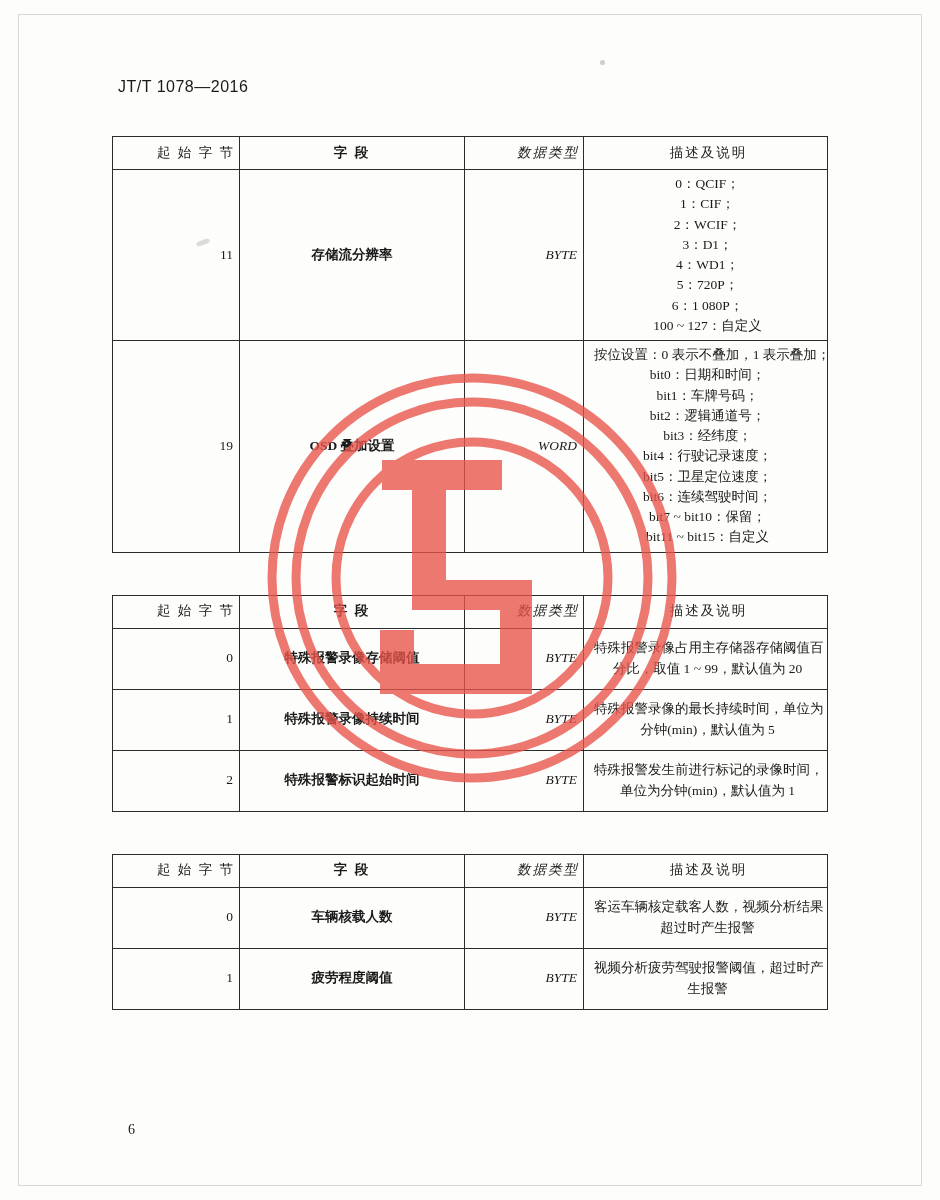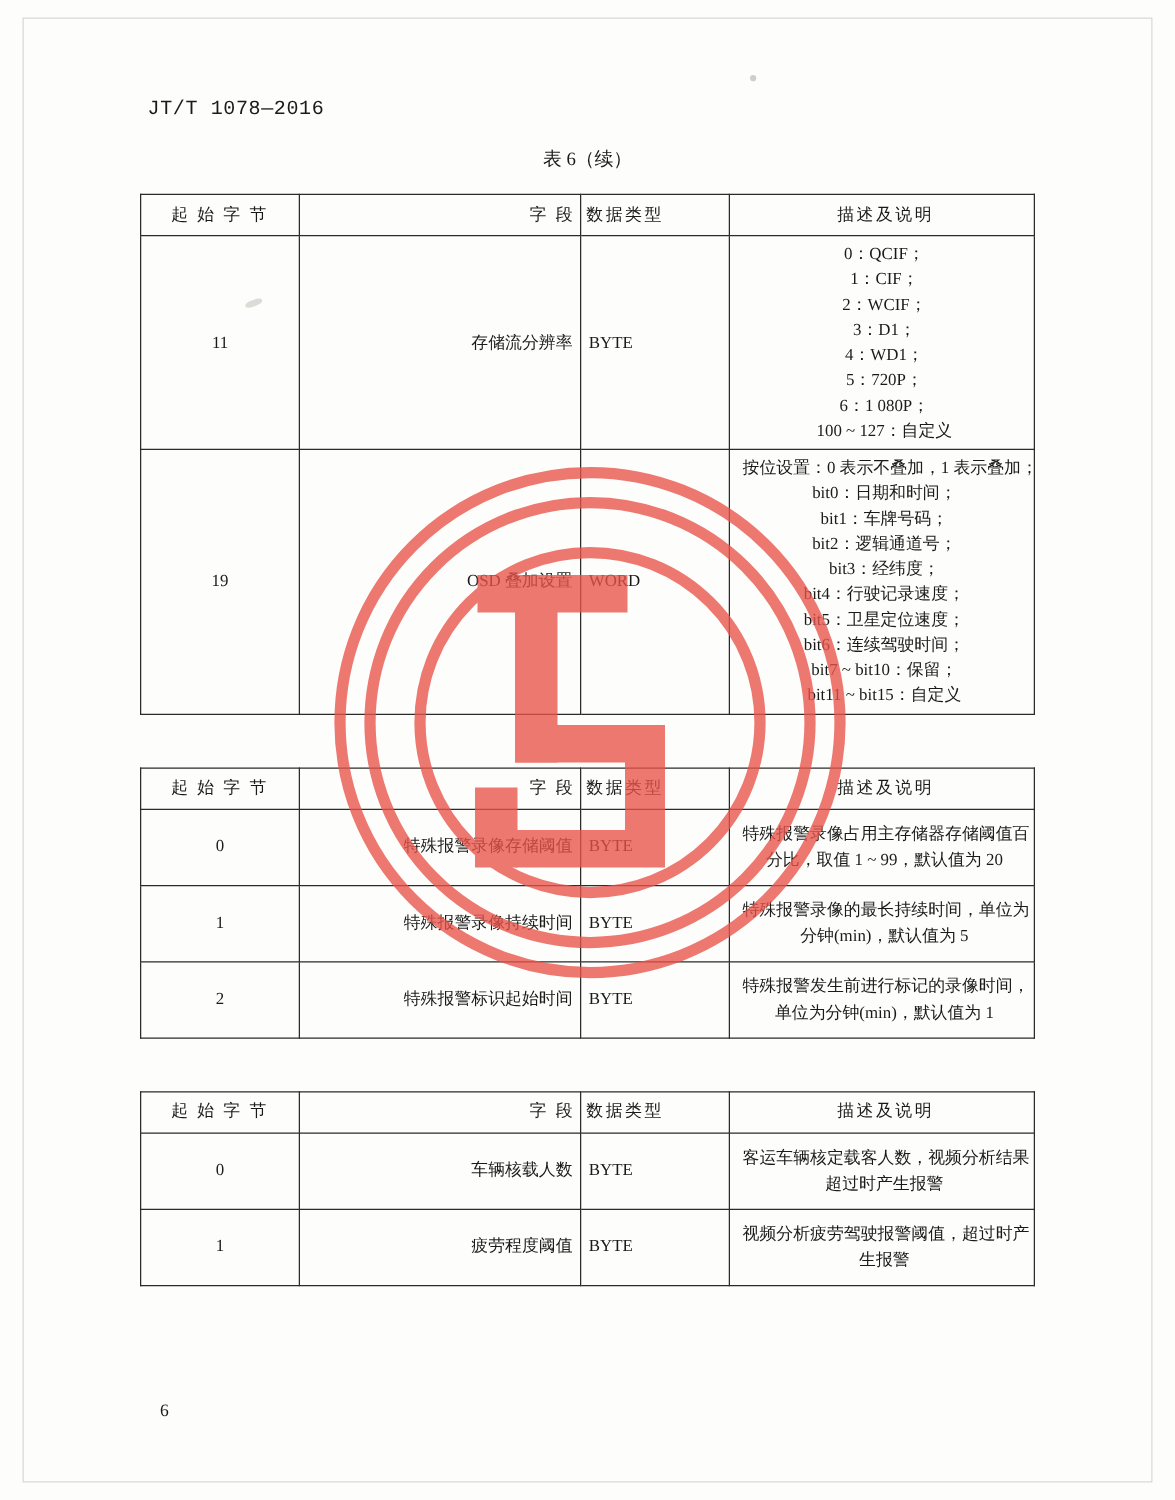--- a/index.html
+++ b/index.html
@@ -28,21 +28,21 @@
     right: 18px;
     bottom: 14px;
     border: 1px solid #d9d9d4;
   }
   .header-line {
     position: absolute;
     left: 118px;
     top: 78px;
     font-size: 16px;
     letter-spacing: 0.5px;
-    font-family: Liberation Mono, monospace;
+    font-family: Liberation Sans, sans-serif;
   }
   .content {
     position: absolute;
     left: 0;
     top: 0;
     width: 940px;
   }
   .tbl-caption {
     text-align: center;
     font-size: 15px;
@@ -66,23 +66,23 @@
     vertical-align: middle;
     font-weight: normal;
     line-height: 1.5;
   }
   thead td {
     text-align: center;
     letter-spacing: 2px;
     height: 26px;
     padding: 3px 4px;
   }
-  .c-start { width: 118px; text-align: center; }
-  .c-field { width: 216px; text-align: right; }
-  .c-type  { width: 110px; text-align: left; }
+  .c-start { width: 118px; text-align: right; }
+  .c-field { width: 216px; text-align: center; font-weight: bold; }
+  .c-type  { width: 110px; text-align: right; font-style: italic; }
   .c-desc  { text-align: center; padding-left: 10px; }
 
   .desc-lines div { white-space: nowrap; }
 
   .page-num {
     position: absolute;
     left: 128px;
     top: 1122px;
     font-size: 14px;
   }
@@ -125,21 +125,20 @@
 
 <div class="page">
   <div class="page-frame"></div>
   <div class="smudge"></div>
   <div class="smudge2"></div>
 
   <div class="header-line">JT/T 1078—2016</div>
 
   <div class="content" style="top:118px;">
 
-    <p class="tbl-caption">表 6（续）</p>
     <div class="gap-s"></div>
     <div class="tbl-wrap">
       <table>
         <thead>
           <tr>
             <td class="c-start">起 始 字 节</td>
             <td class="c-field">字        段</td>
             <td class="c-type">数据类型</td>
             <td class="c-desc" style="text-align:center;">描述及说明</td>
           </tr>

